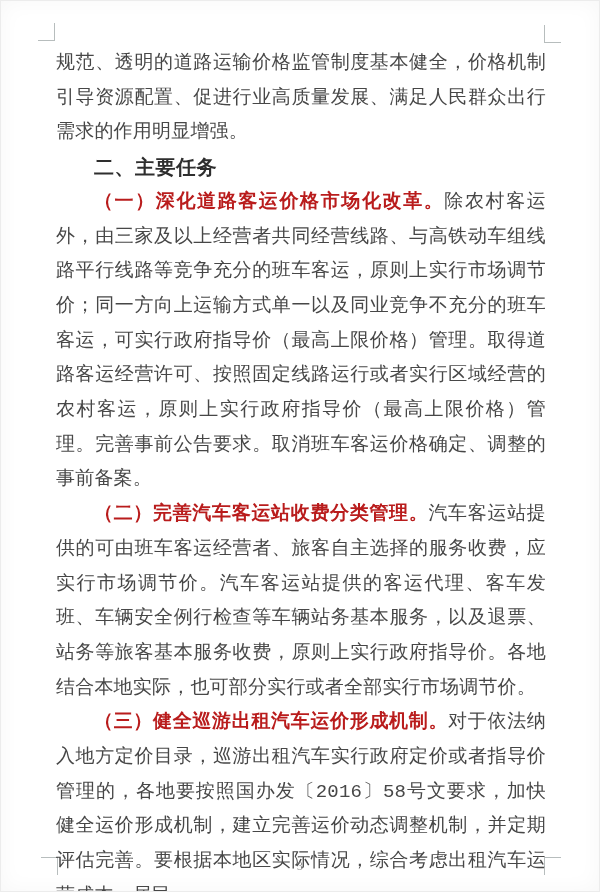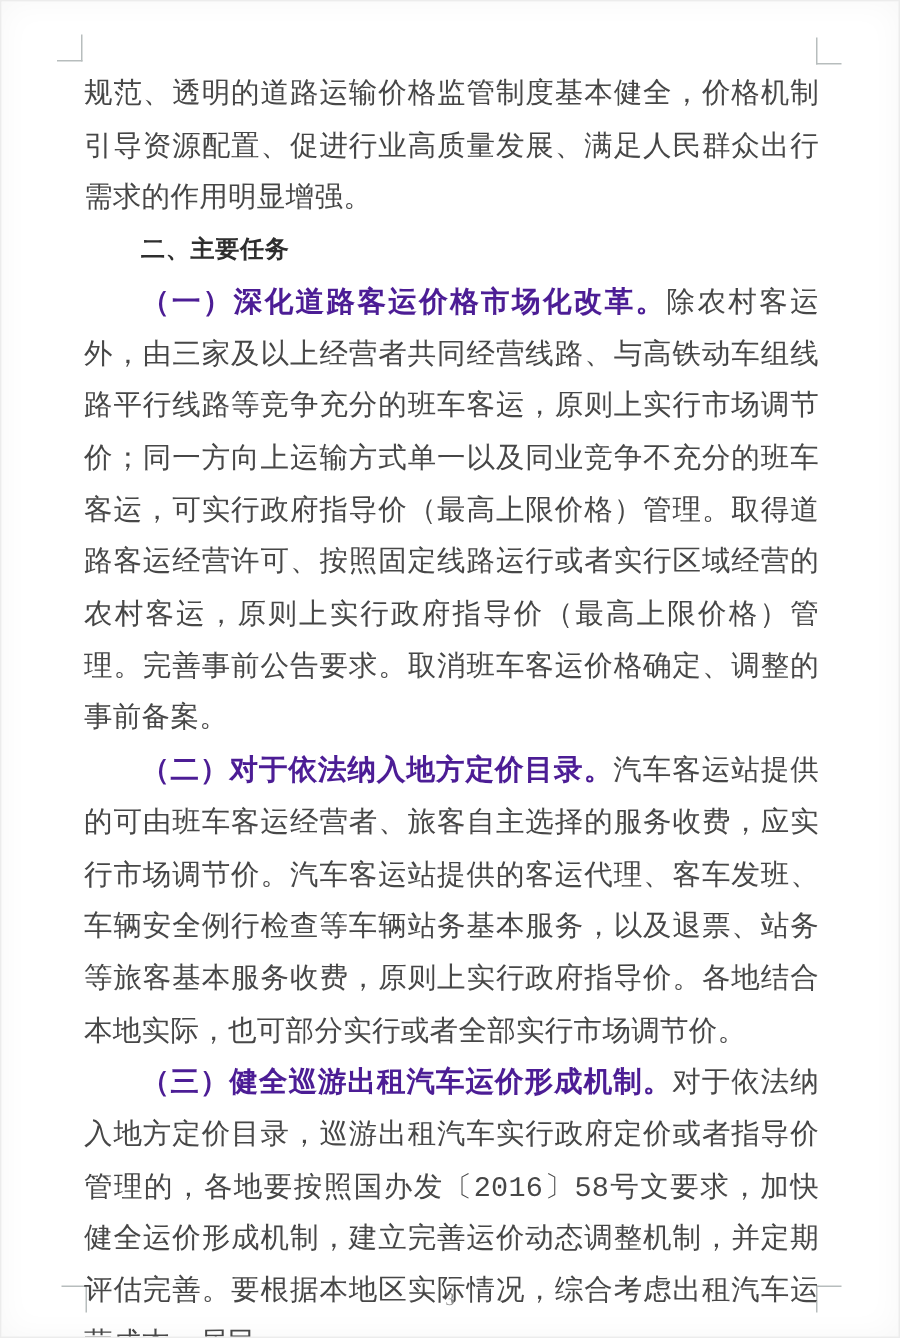--- a/index.html
+++ b/index.html
@@ -36,29 +36,29 @@
     letter-spacing: 0.2px;
     color: #474747;
     text-align: justify;
   }
   .body-text p { margin: 0; text-indent: 38px; font-family: Liberation Mono, monospace; }
   .body-text p.continuation { text-indent: 0; }
   .section-heading {
     margin: 0;
     text-indent: 38px;
     font-family: "Liberation Sans", "DejaVu Sans", sans-serif;
-    font-size: 16px;
+    font-size: 20px;
     line-height: 34.7px;
     font-weight: bold;
     color: #2e2e2e;
     letter-spacing: 0.5px;
   }
   .lead {
     font-weight: bold;
-    color: #4c1d95;
+    color: #b91c1c;
   }
   .pageno {
     position: absolute;
     left: 0;
     right: 0;
     top: 858px;
     text-align: center;
     font-family: "Liberation Serif", "DejaVu Serif", serif;
     font-size: 12px;
     color: #8f8f8f;
@@ -75,21 +75,21 @@
   <div class="crop br"></div>
 
   <div class="body-text">
 
     <p class="continuation">规范、透明的道路运输价格监管制度基本健全，价格机制引导资源配置、促进行业高质量发展、满足人民群众出行需求的作用明显增强。</p>
 
     <h2 class="section-heading">二、主要任务</h2>
 
     <p><span class="lead">（一）深化道路客运价格市场化改革。</span><span>除农村客运外，由三家及以上经营者共同经营线路、与高铁动车组线路平行线路等竞争充分的班车客运，原则上实行市场调节价；同一方向上运输方式单一以及同业竞争不充分的班车客运，可实行政府指导价（最高上限价格）管理。取得道路客运经营许可、按照固定线路运行或者实行区域经营的农村客运，原则上实行政府指导价（最高上限价格）管理。完善事前公告要求。取消班车客运价格确定、调整的事前备案。</span></p>
 
-    <p><span class="lead">（二）对于依法纳入地方定价目录。</span><span>汽车客运站提供的可由班车客运经营者、旅客自主选择的服务收费，应实行市场调节价。汽车客运站提供的客运代理、客车发班、车辆安全例行检查等车辆站务基本服务，以及退票、站务等旅客基本服务收费，原则上实行政府指导价。各地结合本地实际，也可部分实行或者全部实行市场调节价。</span></p>
+    <p><span class="lead">（二）完善汽车客运站收费分类管理。</span><span>汽车客运站提供的可由班车客运经营者、旅客自主选择的服务收费，应实行市场调节价。汽车客运站提供的客运代理、客车发班、车辆安全例行检查等车辆站务基本服务，以及退票、站务等旅客基本服务收费，原则上实行政府指导价。各地结合本地实际，也可部分实行或者全部实行市场调节价。</span></p>
 
     <p><span class="lead">（三）健全巡游出租汽车运价形成机制。</span><span>对于依法纳入地方定价目录，巡游出租汽车实行政府定价或者指导价管理的，各地要按照国办发〔2016〕58号文要求，加快健全运价形成机制，建立完善运价动态调整机制，并定期评估完善。要根据本地区实际情况，综合考虑出租汽车运营成本、居民</span></p>
 
   </div>
 
   <div class="pageno">3</div>
 
 </div>
 
 </body></html>

